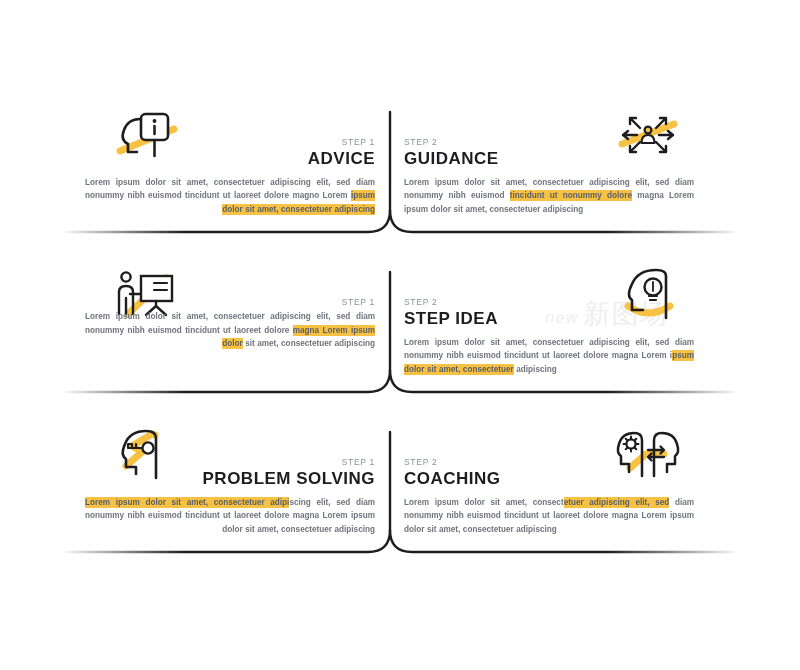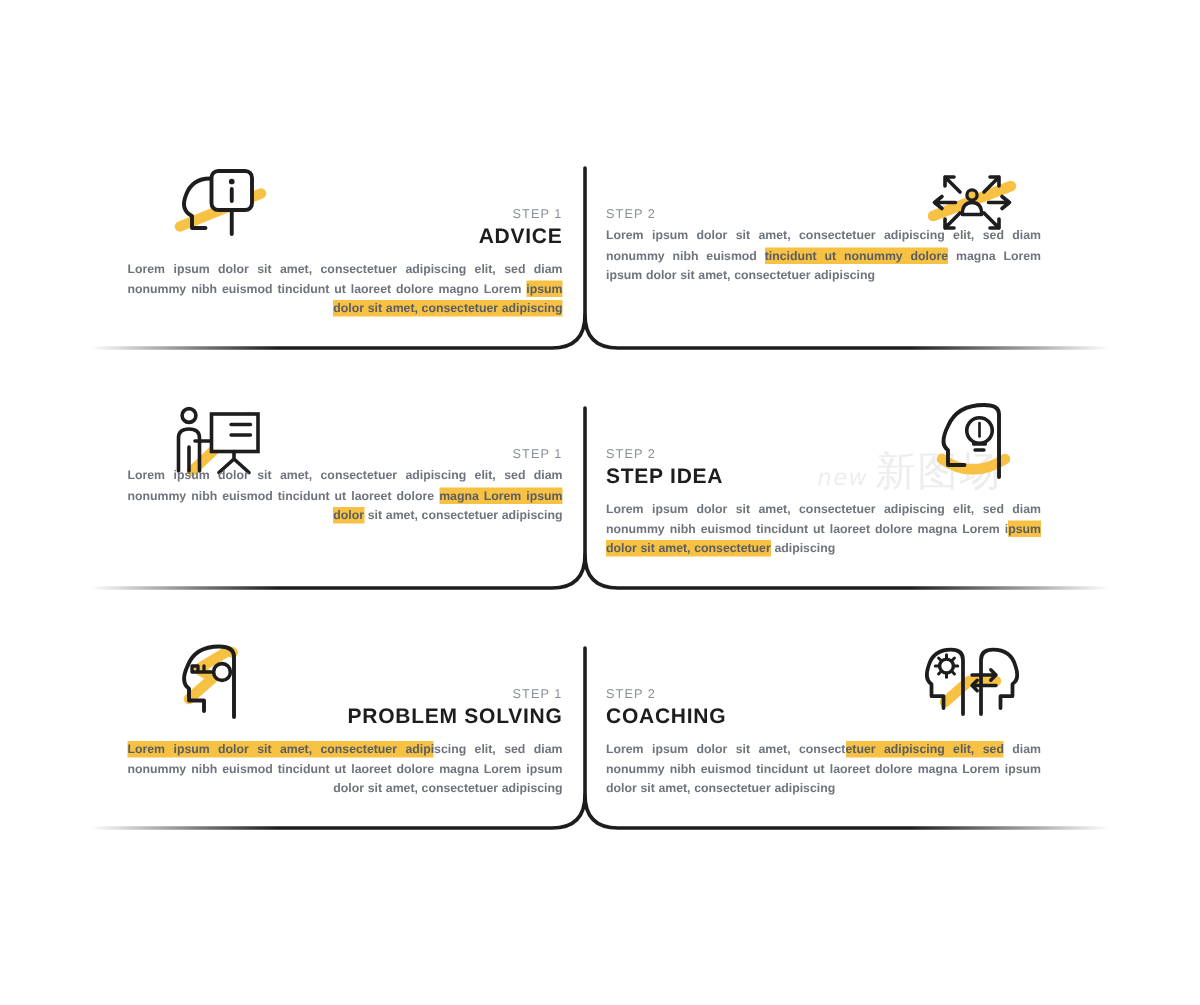--- a/index.html
+++ b/index.html
@@ -51,21 +51,21 @@
 
   .step-label {
     font-size: 8.5px;
     letter-spacing: 0.7px;
     color: #8a8f98;
     font-weight: 400;
     margin: 0 0 3px 0;
     line-height: 1.1;
   }
   .step-title {
-    font-size: 14px;
+    font-size: 17px;
     letter-spacing: 0.5px;
     color: #1d1d1f;
     font-weight: bold;
     margin: 0 0 7px 0;
     line-height: 1.1;
   }
   .body-text {
     font-size: 8.2px;
     line-height: 1.62;
     color: #6f747c;
@@ -173,20 +173,21 @@
           <path d="M25 31 L11 31 M11 31 L16 27 M11 31 L16 35"></path>
           <path d="M47 31 L61 31 M61 31 L56 27 M61 31 L56 35"></path>
         </g>
         <circle cx="36" cy="26" r="3.4" fill="#f7c244" stroke="#1d1d1f" stroke-width="2.2"></circle>
         <path d="M29.5 39 Q29.5 31 36 31 Q42.5 31 42.5 39 Z" fill="#fff" stroke="#1d1d1f" stroke-width="2.2" stroke-linejoin="round"></path>
       </svg>
     </div>
 
     <div class="panel panel-right">
       <p class="step-label">STEP 2</p>
+      <p class="step-title">GUIDANCE</p>
       <p class="body-text"><span>Lorem ipsum dolor sit amet, consectetuer adipiscing elit, sed diam nonummy nibh euismod </span><span class="hl">tincidunt ut nonummy dolore</span><span> magna Lorem ipsum dolor sit amet, consectetuer adipiscing</span></p>
     </div>
   </div>
 
   <div class="row row-2">
 
     <svg class="frame" viewBox="0 0 800 170">
       <defs>
         <linearGradient id="fadeL2" x1="0" y1="0" x2="1" y2="0">
           <stop offset="0" stop-color="#1d1d1f" stop-opacity="0"></stop>

